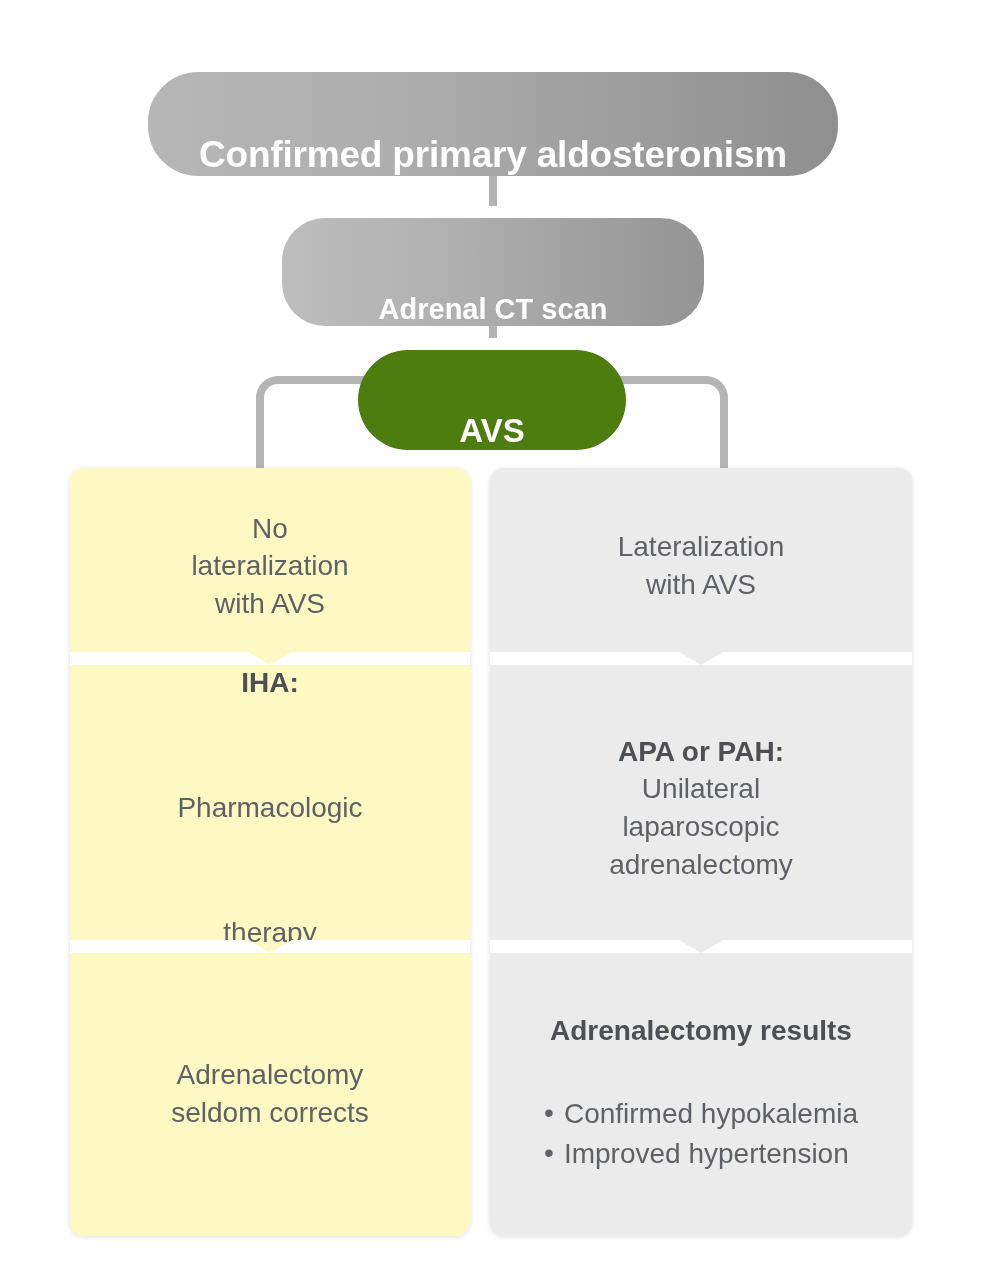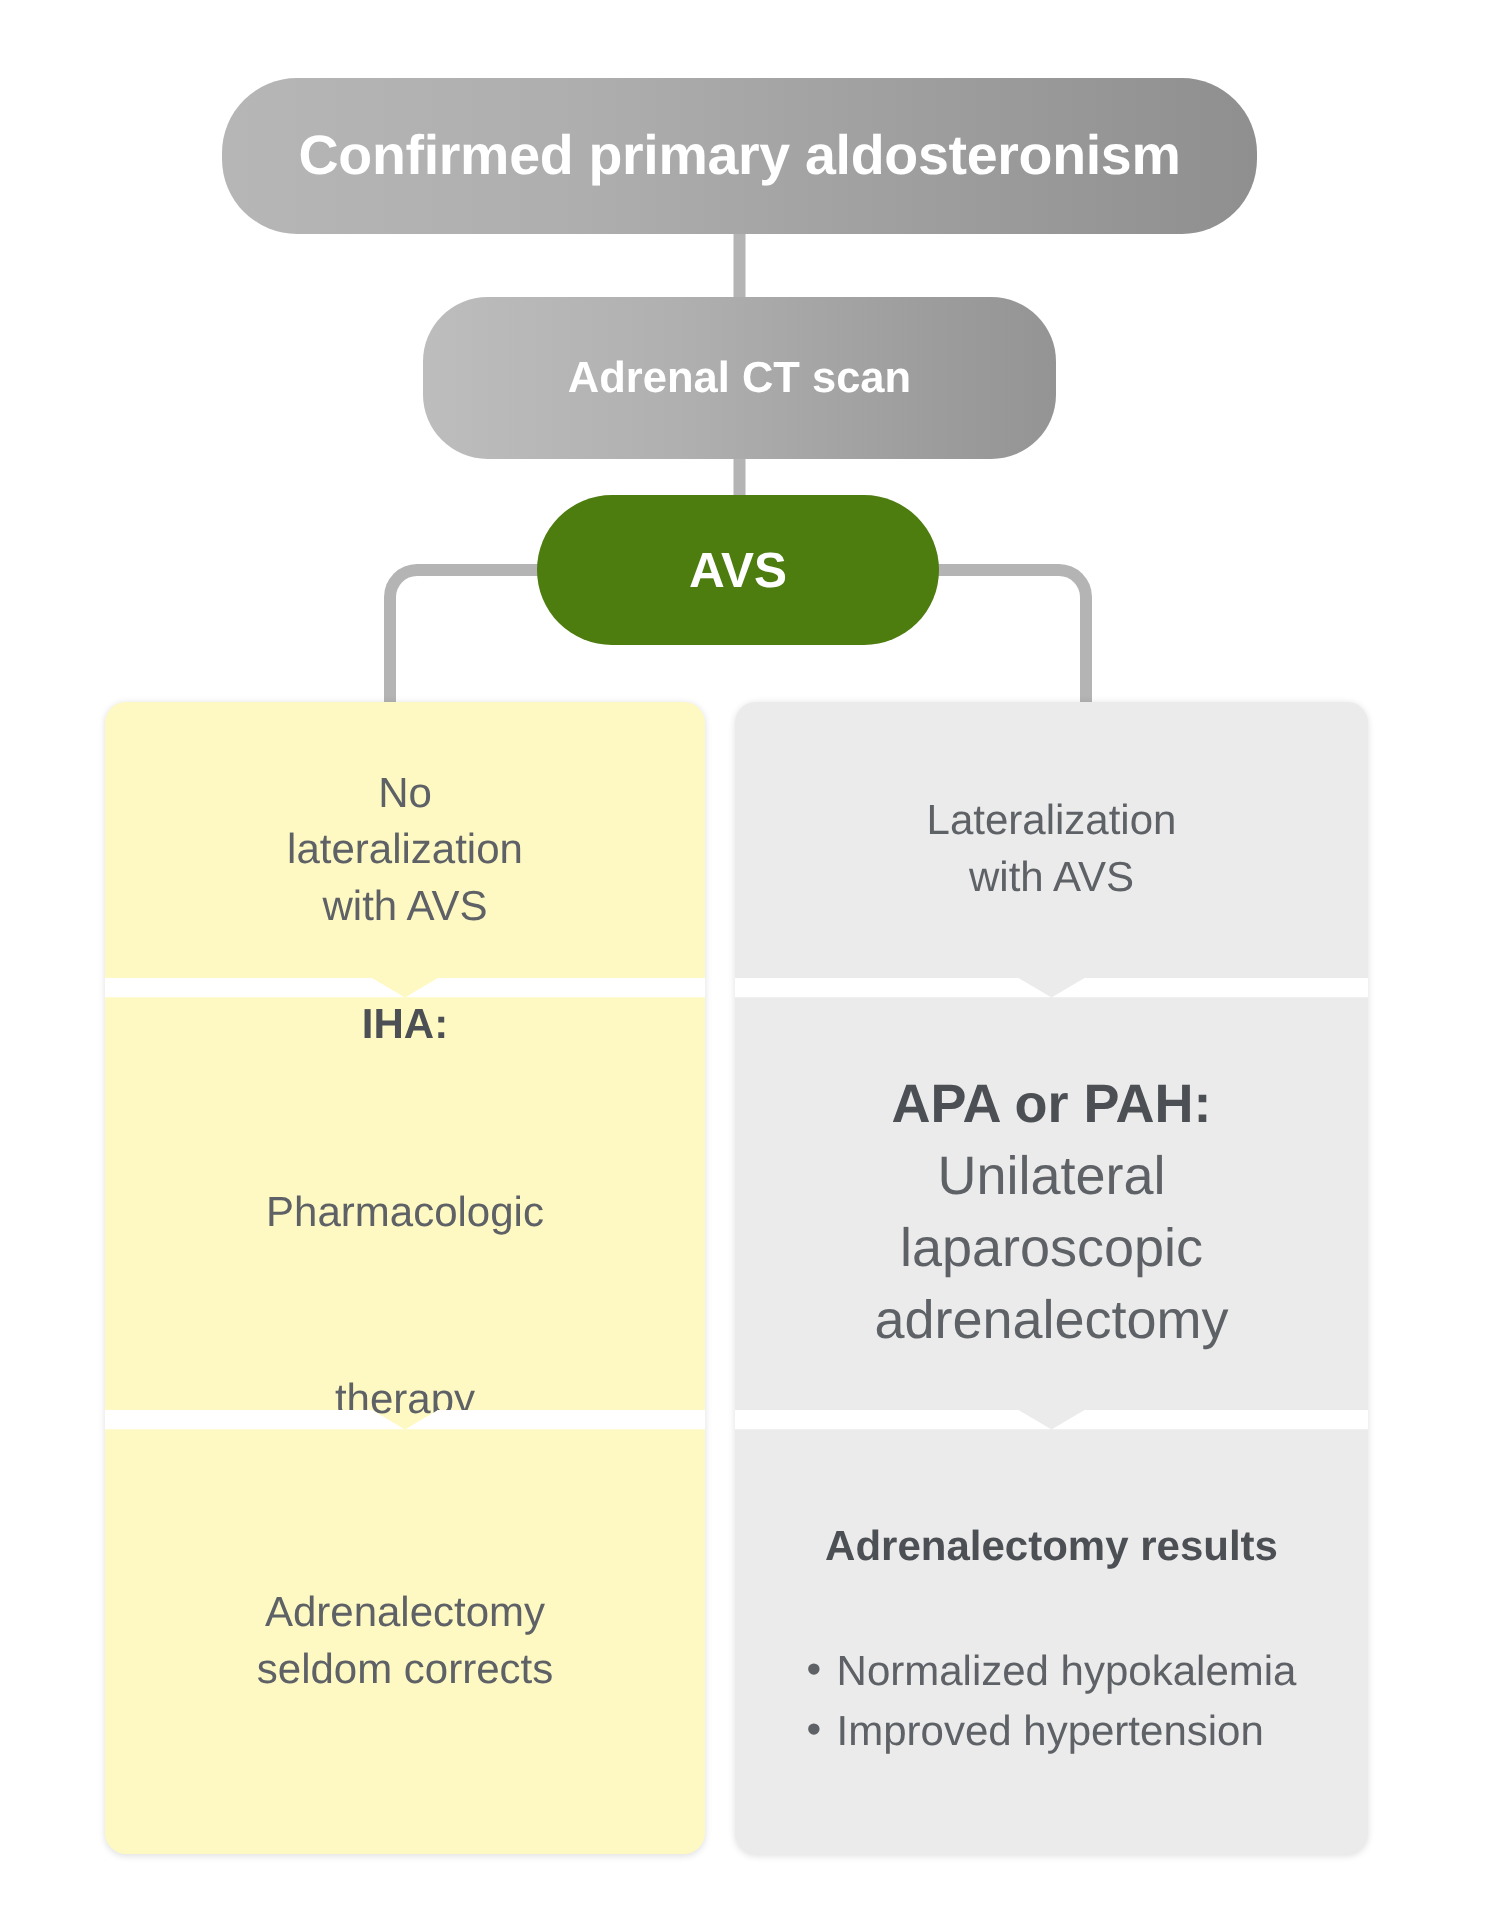--- a/index.html
+++ b/index.html
@@ -17,28 +17,29 @@
     width: 1000px;
     height: 1287px;
     background: #ffffff;
     overflow: hidden;
   }
 
   
   .pill {
     position: absolute;
     display: flex;
-    align-items: center;
+    align-items: flex-end;
     justify-content: center;
     border-radius: 48px;
     color: #ffffff;
     font-weight: bold;
     text-align: center;
     box-sizing: border-box;
     z-index: 5;
+    margin-top: 20px;
   }
 
   .pill-confirmed {
     left: 148px;
     top: 52px;
     width: 690px;
     height: 104px;
     font-size: 37px;
     letter-spacing: -0.2px;
     background: linear-gradient(to right, #b6b6b6 0%, #aeaeae 35%, #9d9d9d 70%, #8f8f8f 100%);
@@ -167,21 +168,21 @@
     text-align: center;
   }
 
   
   .col-left .cell-a { height: 196px; font-size: 28px; }
   .col-left .cell-b { height: 288px; font-size: 28px; justify-content: space-between; }
   .col-left .cell-c { height: 284px; font-size: 28px; }
 
   
   .col-right .cell-a { height: 196px; font-size: 28px; }
-  .col-right .cell-b { height: 288px; font-size: 36px; }
+  .col-right .cell-b { height: 288px; font-size: 28px; }
   .col-right .cell-c { height: 284px; font-size: 28px; }
 
   
   .results {
     width: 100%;
     display: flex;
     flex-direction: column;
     align-items: center;
     gap: 43px;
   }
@@ -288,21 +289,21 @@
         <svg viewBox="0 0 422 26" preserveAspectRatio="none">
           <path d="M0,13 L189,13 L211,26 L233,13 L422,13 L422,26 L0,26 Z" fill="#ffffff"></path>
         </svg>
       </div>
     </div>
 
     <div class="cell cell-c">
       <div class="results">
         <div class="results-title">Adrenalectomy results</div>
         <ul class="bullets">
-          <li>Normalized hypokalemia</li>
+          <li>Confirmed hypokalemia</li>
           <li>Improved hypertension</li>
         </ul>
       </div>
     </div>
 
   </div>
 
 </div>
 
 </body></html>

